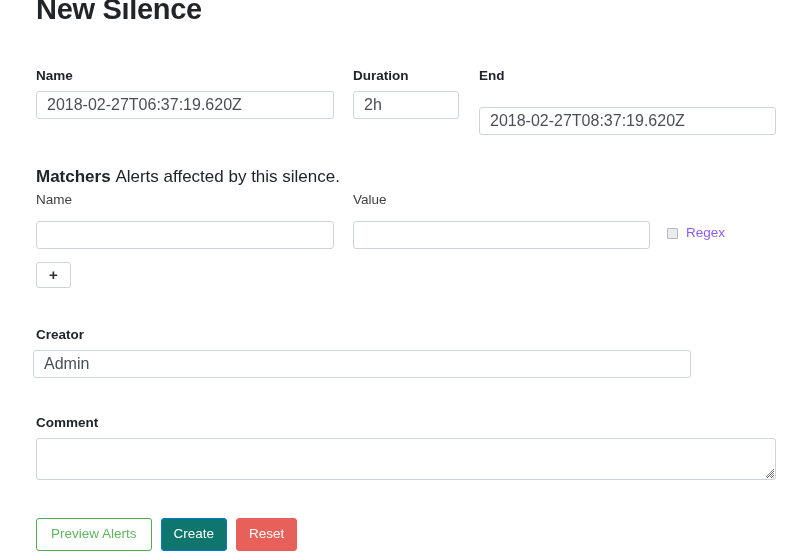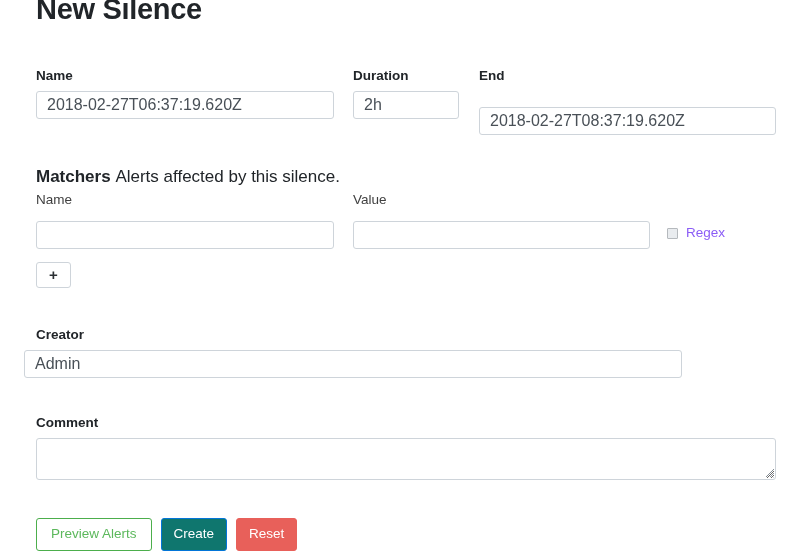--- a/index.html
+++ b/index.html
@@ -149,21 +149,21 @@
     font-family: "Liberation Sans", sans-serif;
     font-size: 15px;
     font-weight: bold;
     line-height: 22px;
     text-align: center;
     cursor: pointer;
     padding: 0;
   }
 
   .row-creator-label { position: absolute; left: 36px;  top: 327px; }
-  .row-creator-input { position: absolute; left: 24px;  top: 350px; width: 658px; }
+  .row-creator-input { position: absolute; left: 33px;  top: 350px; width: 658px; }
 
   .row-comment-label { position: absolute; left: 36px;  top: 415px; }
   .row-comment-input { position: absolute; left: 36px;  top: 438px; width: 740px; height: 42px; }
 
   
   .button-bar {
     position: absolute;
     left: 36px;
     top: 518px;
     display: flex;

